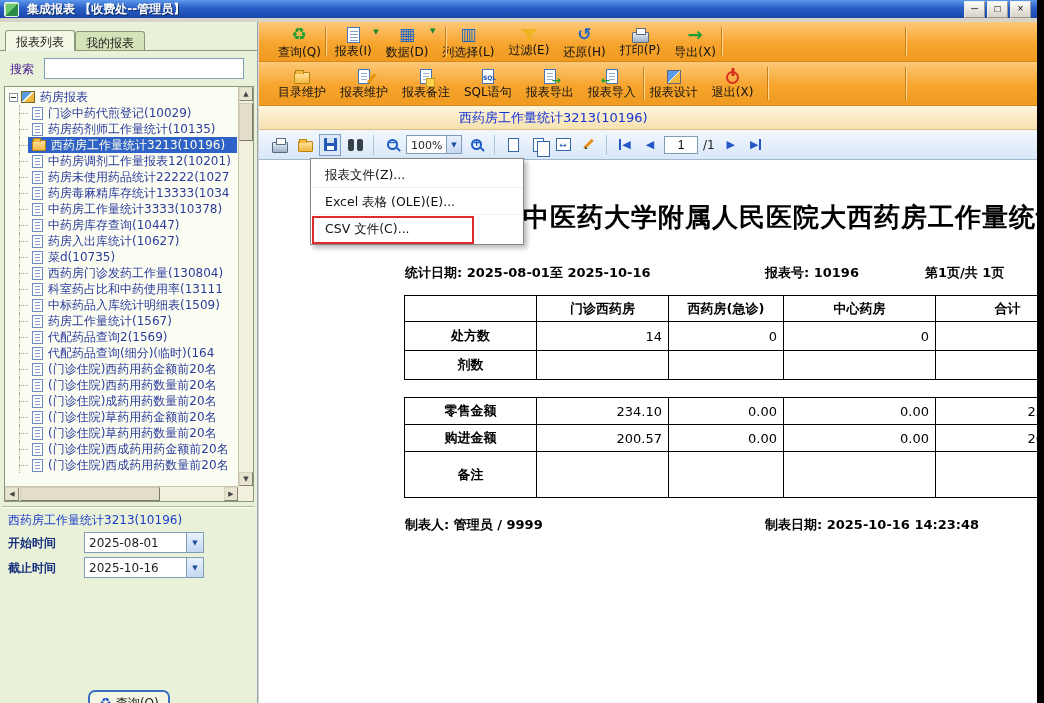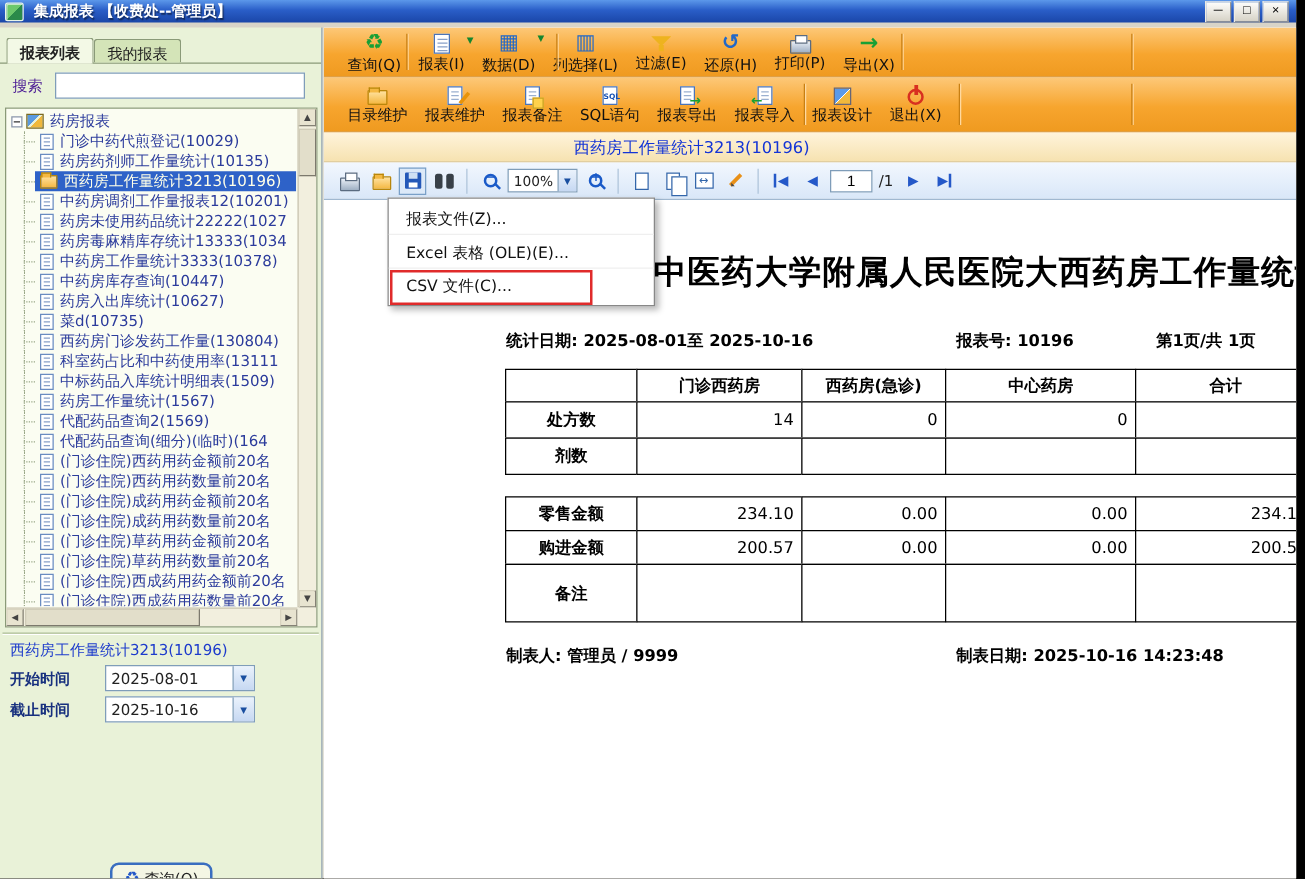--- a/index.html
+++ b/index.html
@@ -19,21 +19,21 @@
   .win-btns{display:flex;gap:2px;margin-right:2px;}
   .win-btn{width:21px;height:17px;font-size:10px;line-height:1;color:#000;
     background:linear-gradient(#fdfdfb,#d6d2c6);border:1px outset #efece2;cursor:pointer;padding:0;}
 
   
   .left-panel{position:absolute;left:0;top:22px;bottom:0;width:258px;background:#E9F2D8;
     border-right:1px solid #93a3b3;overflow:hidden;}
   .tabs{position:absolute;left:5px;top:8px;height:21px;display:flex;z-index:2;}
   .tab{padding:3px 10px 0;font-size:12px;color:#222;border:1px solid #8a9a78;border-bottom:none;
     border-radius:3px 3px 0 0;background:#d4e4b8;height:19px;margin-top:1px;cursor:pointer;white-space:nowrap;}
-  .tab.active{background:#f3f9e6;height:21px;margin-top:0;font-weight:700;}
+  .tab.active{background:#f3f9e6;height:21px;margin-top:0;font-weight:400;}
   .tabline{position:absolute;left:0;top:28px;right:0;border-top:1px solid #8a9a78;}
   .search-row{position:absolute;left:0;top:34px;right:0;height:26px;}
   .search-label{position:absolute;left:10px;top:5px;font-size:12px;color:#4c1d95;}
   .search-input{position:absolute;left:44px;top:2px;width:200px;height:21px;border:1px solid #7F9DB9;
     background:#fff;font-size:12px;padding:0 4px;}
 
   
   .tree{position:absolute;left:4px;top:64px;width:250px;height:416px;background:#FBFDF2;
     border:1px solid #8a9a78;overflow:hidden;}
   .tree-inner{position:absolute;left:1px;top:2px;right:16px;bottom:16px;overflow:hidden;}
@@ -193,21 +193,21 @@
     white-space:nowrap;letter-spacing:1px;}
   .rp-info{position:absolute;left:0;top:104px;right:0;height:20px;font-size:13px;font-weight:700;color:#000;}
   .rp-stat{position:absolute;left:146px;white-space:nowrap;}
   .rp-no{position:absolute;left:506px;white-space:nowrap;}
   .rp-page{position:absolute;left:666px;white-space:nowrap;}
   .rtable{position:absolute;left:146px;}
   .rtable.t1{top:136px;} .rtable.t2{top:238px;}
   .rrow{display:flex;}
   .rcell{border:1px solid #000;margin-left:-1px;margin-top:-1px;display:flex;align-items:center;
     font-size:13px;color:#000;overflow:hidden;white-space:nowrap;background:#fff;}
-  .rcell:nth-child(1){width:106px;justify-content:center;font-weight:700;}
+  .rcell:nth-child(1){width:133px;justify-content:center;font-weight:700;}
   .rcell:nth-child(2){width:133px;}
   .rcell:nth-child(3){width:116px;}
   .rcell:nth-child(4){width:153px;}
   .rcell:nth-child(5){width:145px;}
   .rrow.head .rcell{justify-content:center;font-weight:700;}
   .rcell.num{justify-content:flex-end;padding-right:6px;}
   .t1 .rrow{height:29px;} .t1 .rrow.head{height:26px;}
   .t2 .rrow{height:27px;} .t2 .rrow.tall{height:46px;}
   .rp-maker{position:absolute;left:146px;top:356px;font-size:13px;font-weight:700;white-space:nowrap;}
   .rp-date{position:absolute;left:506px;top:356px;font-size:13px;font-weight:700;white-space:nowrap;}
@@ -343,25 +343,20 @@
                 <span class="tree-label">(门诊住院)西药用药金额前20名</span>
               </div>
               <div class="tree-row child">
                 <span class="i-doc"></span>
 
                 <span class="tree-label">(门诊住院)西药用药数量前20名</span>
               </div>
               <div class="tree-row child">
                 <span class="i-doc"></span>
 
-                <span class="tree-label">(门诊住院)成药用药金额前20名</span>
-              </div>
-              <div class="tree-row child">
-                <span class="i-doc"></span>
-
                 <span class="tree-label">(门诊住院)成药用药数量前20名</span>
               </div>
               <div class="tree-row child">
                 <span class="i-doc"></span>
 
                 <span class="tree-label">(门诊住院)草药用药金额前20名</span>
               </div>
               <div class="tree-row child">
                 <span class="i-doc"></span>
 

